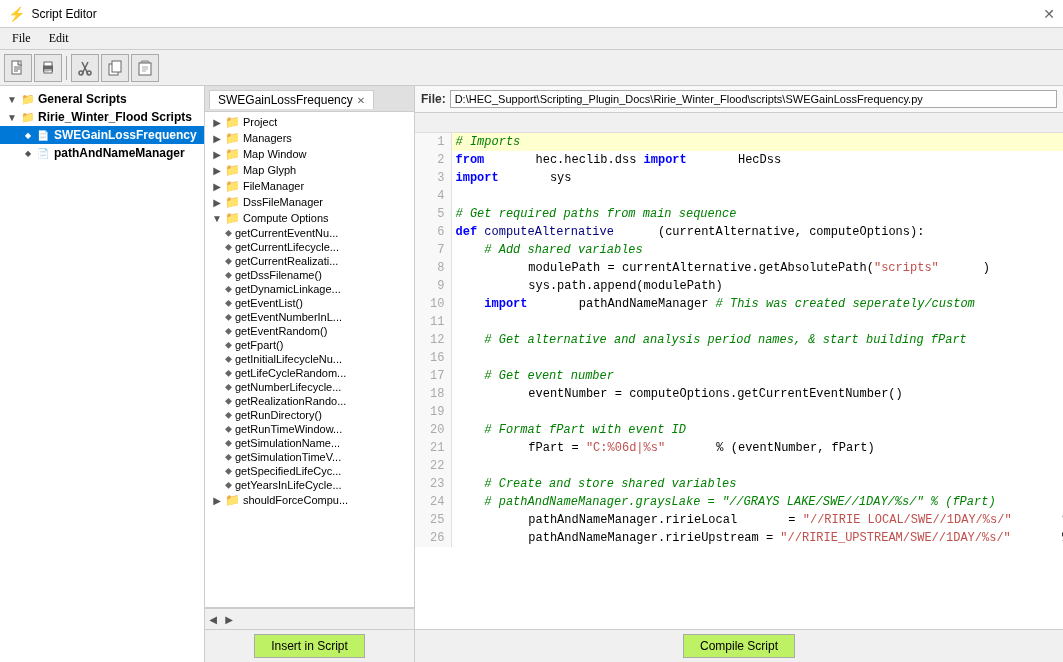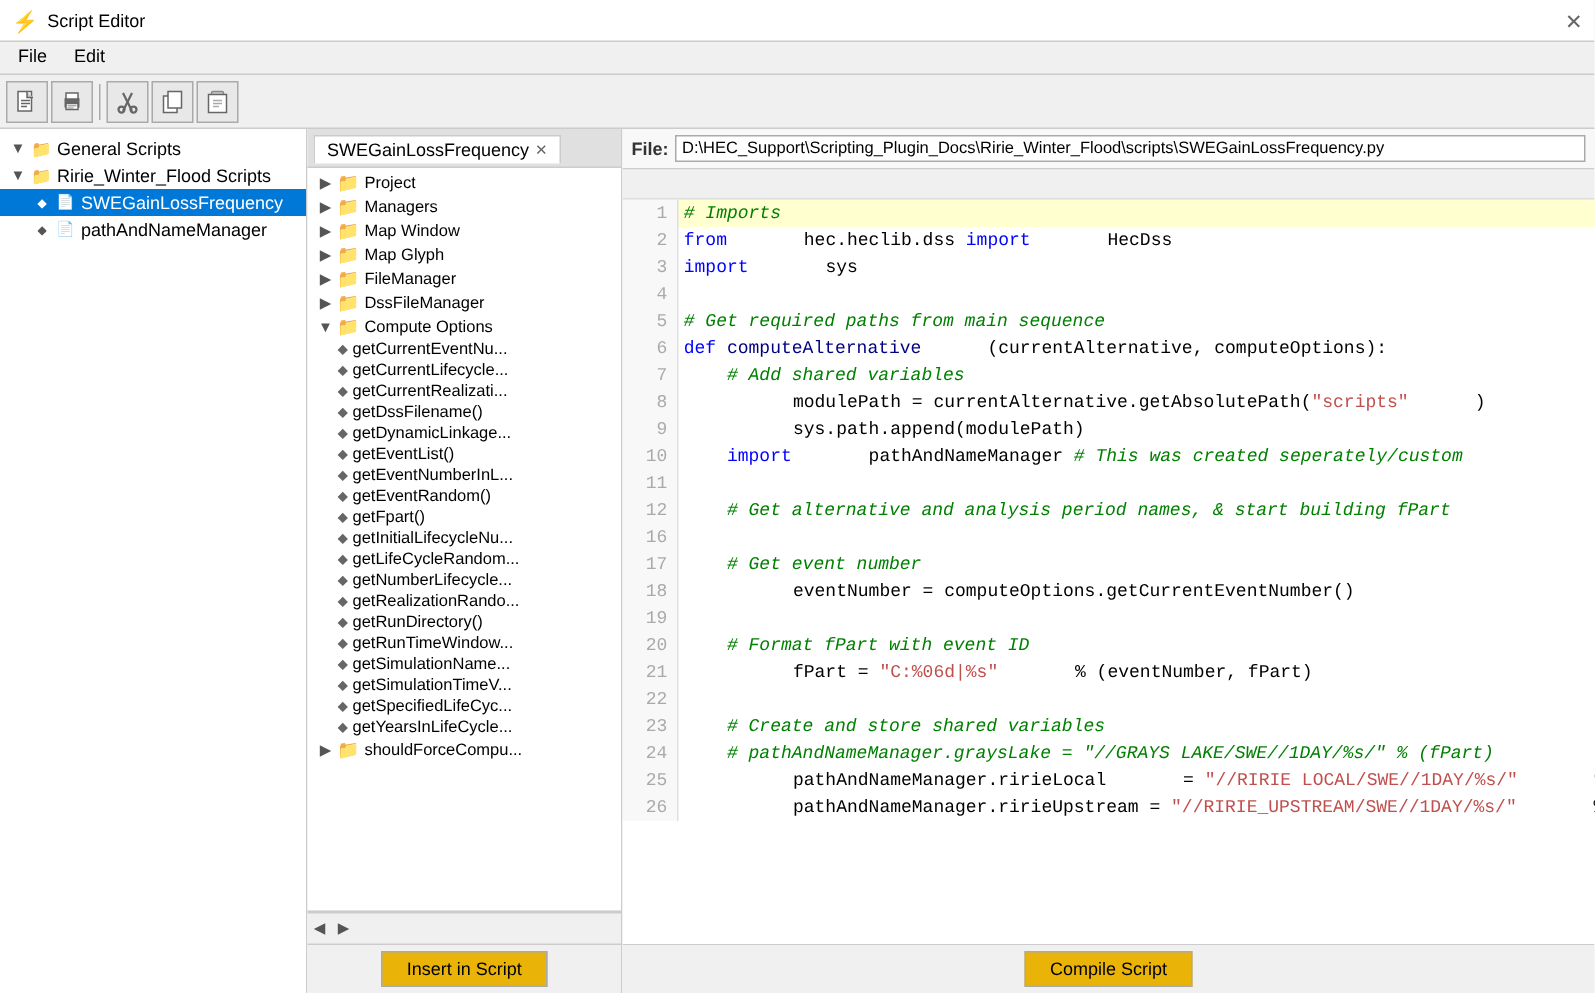--- a/index.html
+++ b/index.html
@@ -16,24 +16,25 @@
       justify-content: space-between;
     }
     .title-bar-left { display: flex; align-items: center; gap: 6px; }
     .title-close { cursor: pointer; font-size: 14px; color: #666; }
 
     
     .menu-bar {
       background: #f0f0f0;
       border-bottom: 1px solid #ccc;
       display: flex;
-      align-items: flex-start;
+      align-items: center;
       height: 22px;
       padding: 0 4px;
       gap: 2px;
+      font-family: Liberation Serif, serif;
     }
     .menu-item {
       padding: 2px 8px;
       cursor: pointer;
       font-size: 12px;
       color: #000;
     }
 
     
     .toolbar {
@@ -84,21 +85,21 @@
       white-space: nowrap;
       overflow: hidden;
     }
     .tree-item.selected { background: #0078d7; color: #fff; }
     .tree-expander {
       width: 16px; height: 16px;
       display: flex; align-items: center; justify-content: center;
       font-size: 10px; color: #555; flex-shrink: 0;
     }
     .tree-icon { width: 16px; height: 16px; margin-right: 2px; flex-shrink: 0; font-size: 11px; display: flex; align-items: center; justify-content: center; }
-    .tree-label { font-size: 12px; overflow: hidden; text-overflow: ellipsis; }
+    .tree-label { font-size: 12px; overflow: hidden; text-overflow: ellipsis; font-weight: bold; }
     .tree-item.selected .tree-label { color: #fff; }
 
     
     .mid-panel {
       width: 210px;
       background: #fff;
       border-right: 1px solid #ccc;
       display: flex;
       flex-direction: column;
     }
@@ -142,21 +143,21 @@
     
     .bottom-buttons {
       border-top: 1px solid #ccc;
       padding: 4px;
       display: flex;
       justify-content: center;
       background: #f0f0f0;
     }
     .action-btn {
       padding: 4px 16px;
-      background: #eab308;
+      background: #bef264;
       border: 1px solid #aaa;
       cursor: pointer;
       font-size: 12px;
     }
 
     
     .right-panel {
       flex: 1;
       display: flex;
       flex-direction: column;
@@ -218,21 +219,21 @@
       vertical-align: top;
     }
     .line-content {
       padding: 0 4px;
       white-space: pre;
       vertical-align: top;
     }
     .line-highlight { background: #ffffd0; }
 
     
-    .kw { color: #0000ff; font-weight: normal; text-align: right; }
+    .kw { color: #0000ff; font-weight: bold; text-align: right; }
     .cm { color: #008000; font-style: italic; }
     .st { color: #c0504d; }
     .fn { color: #000080; }
     .nm { color: #000000; padding-left: 44px; }
 
     
     .mid-scroll {
       flex: 1;
       overflow-y: auto;
       overflow-x: hidden;

